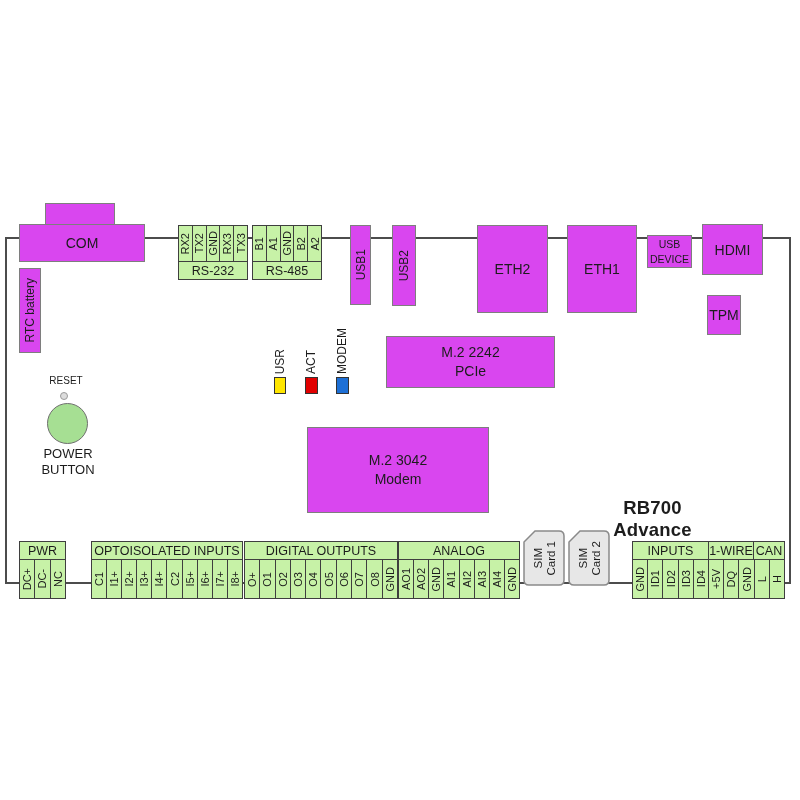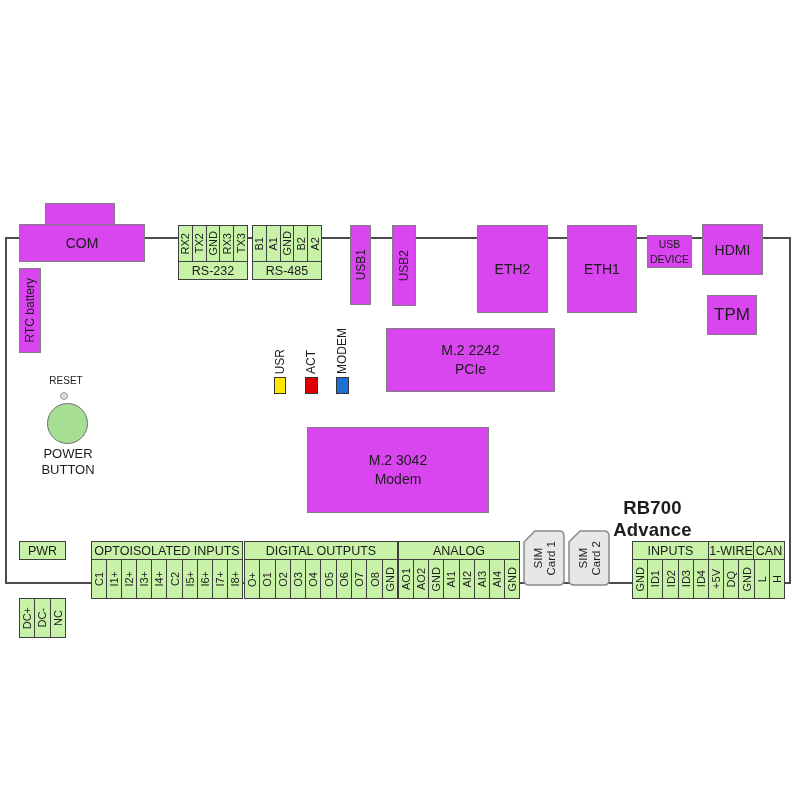--- a/index.html
+++ b/index.html
@@ -120,21 +120,21 @@
     <div class="lines">
       <div>USB</div>
       <div>DEVICE</div>
     </div>
   </div>
 
   <div class="gbox" style="left:702px;top:224px;width:61px;height:51px;font-size:14px;">
     <span>HDMI</span>
   </div>
 
-  <div class="gbox" style="left:707px;top:295px;width:50px;height:40px;font-size:17px;">
+  <div class="gbox" style="left:707px;top:295px;width:34px;height:40px;font-size:14px;">
     <span>TPM</span>
   </div>
 
   <div class="label" style="left:36px;top:375px;width:60px;text-align:center;font-size:10px;">RESET</div>
   <div class="reset-dot" style="left:60px;top:392px;"></div>
   <div class="power-circle" style="left:47px;top:403px;"></div>
   <div class="label" style="left:30px;top:446px;width:76px;text-align:center;font-size:13px;line-height:1.2;">
     <div>POWER</div>
     <div>BUTTON</div>
   </div>
@@ -146,38 +146,38 @@
   </div>
   <div class="led" style="left:302px;top:324px;">
     <span class="led-label vtext">ACT</span>
     <div class="led-square" style="width: 13px; height: 17px; background: rgb(225, 0, 0);"></div>
   </div>
   <div class="led" style="left:333px;top:324px;">
     <span class="led-label vtext">MODEM</span>
     <div class="led-square" style="width: 13px; height: 17px; background: rgb(29, 111, 213);"></div>
   </div>
 
-  <div class="gbox" style="left:386px;top:328px;width:169px;height:64px;font-size:14px;">
+  <div class="gbox" style="left:386px;top:336px;width:169px;height:52px;font-size:14px;">
     <div class="lines">
       <div>M.2 2242</div>
       <div>PCIe</div>
     </div>
   </div>
 
   <div class="gbox" style="left:307px;top:427px;width:182px;height:86px;font-size:14px;">
     <div class="lines">
       <div>M.2 3042</div>
       <div>Modem</div>
     </div>
   </div>
 
 
   <div class="title" style="left:585px;top:497px;width:135px;text-align:center;">RB700 Advance</div>
 
-  <div class="tblock headabove" style="left:19px;top:541px;width:47px;gap:39px;">
+  <div class="tblock headabove" style="left:19px;top:541px;width:47px;">
     <div class="thead">PWR</div>
     <div class="pinrow pins-bot">
       <div class="pin">
           <span class="vtext">DC+</span>
         </div>
       <div class="pin">
           <span class="vtext">DC-</span>
         </div>
       <div class="pin">
           <span class="vtext">NC</span>

